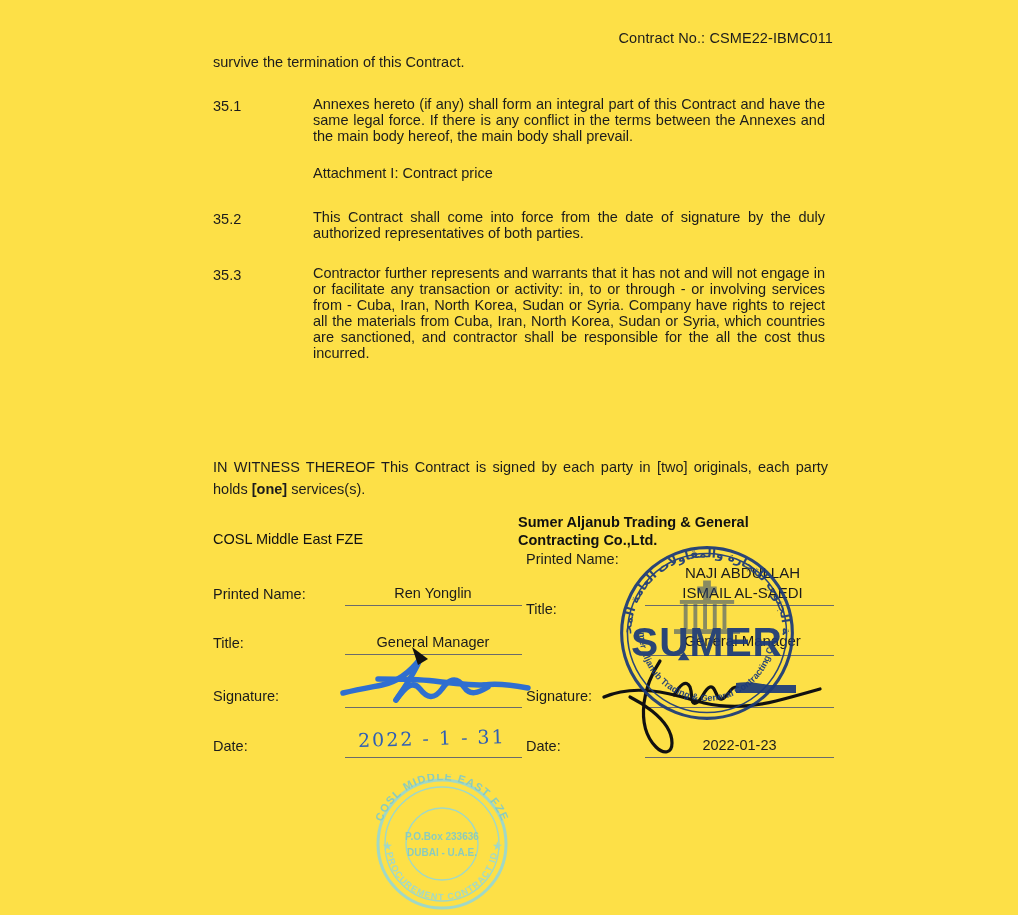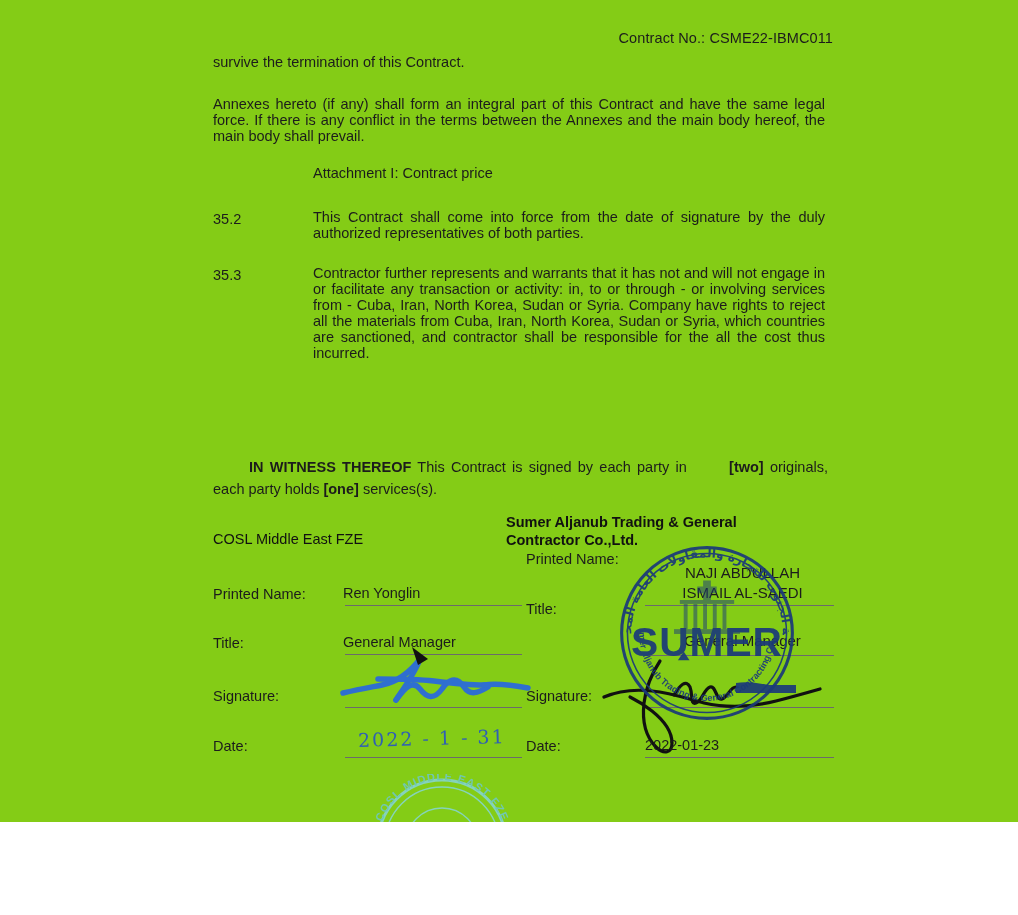--- a/index.html
+++ b/index.html
@@ -7,22 +7,22 @@
     padding: 0;
     background: #ffffff;
   }
   body {
     font-family: "Liberation Sans", sans-serif;
     color: #111111;
   }
   #page {
     position: relative;
     width: 1018px;
-    height: 822px;
-    background: #84cc16;
+    height: 915px;
+    background: #fde047;
     overflow: hidden;
   }
 
   
   .contract-no {
     position: absolute;
     top: 30px;
     right: 185px;
     font-size: 14.5px;
     letter-spacing: 0.1px;
@@ -86,27 +86,27 @@
   .witness {
     position: absolute;
     left: 213px;
     top: 456px;
     width: 615px;
     font-size: 14.5px;
     line-height: 22px;
     text-align: justify;
     color: #1c1c1c;
   }
-  .witness b { font-weight: bold; margin-left: 36px; }
+  .witness b { font-weight: normal; }
   .witness .ul { font-weight: bold; }
 
   
   .sigblock { position: absolute; font-size: 14.5px; color: #1c1c1c; }
   .party-left  { left: 213px; top: 530px; width: 310px; }
-  .party-right { left: 506px; top: 513px; width: 330px; }
+  .party-right { left: 518px; top: 513px; width: 330px; }
 
   .party-name {
     font-weight: bold;
     line-height: 18px;
     font-size: 14.5px;
     color: #111;
   }
   .party-name.plain { font-weight: normal; }
 
   .field-row {
@@ -121,21 +121,21 @@
     font-size: 14.5px;
     color: #1c1c1c;
   }
   .field-line {
     position: absolute;
     border-bottom: 1.4px solid #6b6b6b;
     height: 0;
   }
   .field-value {
     position: absolute;
-    text-align: left;
+    text-align: center;
     font-size: 14.5px;
     white-space: nowrap;
     color: #1c1c1c;
   }
 
   
   .ink-date {
     position: absolute;
     color: #2f5fb5;
     font-family: "DejaVu Serif", serif;
@@ -188,20 +188,21 @@
 <div id="page">
 
   <div class="contract-no">Contract No.: CSME22-IBMC011</div>
 
   <div class="body-col">
 
     <div class="cont-line">survive the termination of this Contract.</div>
 
 
     <div class="clause">
+      <div class="num">35.1</div>
       <div class="txt">Annexes hereto (if any) shall form an integral part of this Contract and have the same legal force. If there is any conflict in the terms between the Annexes and the main body hereof, the main body shall prevail.</div>
     </div>
 
     <div class="sub-note">Attachment I: Contract price</div>
 
     <div class="clause">
       <div class="num">35.2</div>
       <div class="txt">This Contract shall come into force from the date of signature by the duly authorized representatives of both parties.</div>
     </div>
 
@@ -246,21 +247,21 @@
   </svg>
 
   <div class="field-row" style="left:213px; top:738px; width:312px;">
     <span class="field-label">Date:</span>
     <span class="field-line" style="left:132px; top:19px; width:177px;"></span>
   </div>
   <div class="ink-date" style="left:358px; top:727px;">2022 - 1 - 31</div>
 
   <div class="sigblock party-right">
     <div class="party-name">Sumer Aljanub Trading &amp; General</div>
-    <div class="party-name">Contractor Co.,Ltd.</div>
+    <div class="party-name">Contracting Co.,Ltd.</div>
   </div>
 
   <div class="field-row" style="left:526px; top:551px; width:320px;">
     <span class="field-label">Printed Name:</span>
   </div>
   <div style="position:absolute; left:645px; top:563px; width:195px; text-align:center;
               font-size:15px; line-height:20px; color:#1c1c1c;">
     <div>NAJI ABDULLAH</div>
     <div>ISMAIL AL-SAEDI</div>
   </div>

